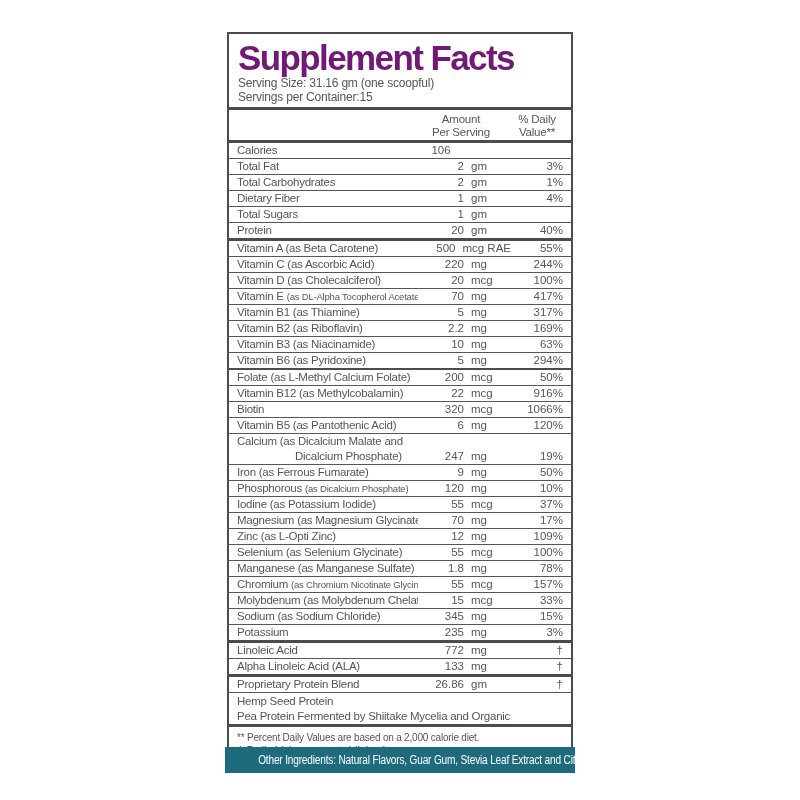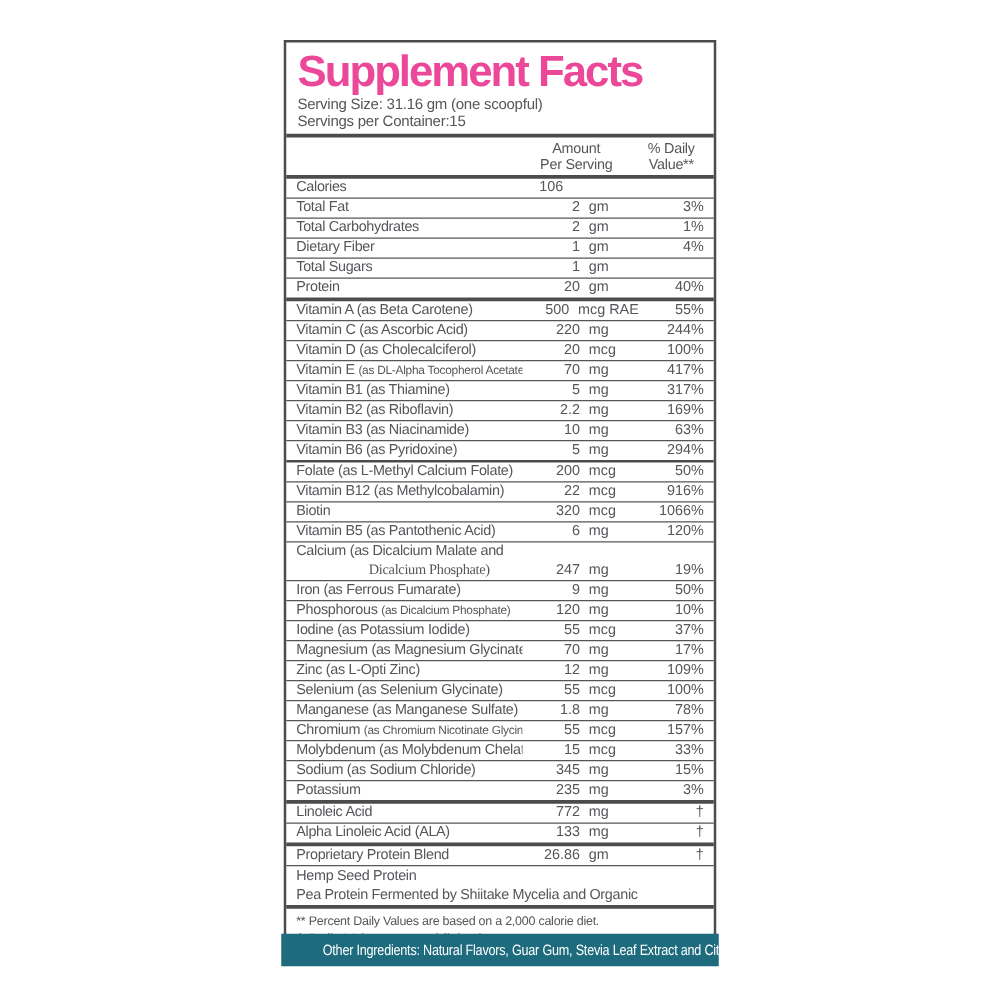--- a/index.html
+++ b/index.html
@@ -6,21 +6,21 @@
   html,body { width:800px; height:800px; background:#ffffff;
               font-family:"Liberation Sans", sans-serif; }
   .page { position:relative; width:800px; height:800px; background:#fff; overflow:hidden; }
 
   .label {
     position:absolute; left:227px; top:32px; width:346px;
     border:2px solid #4b4c4e; background:#fff; color:#54565a;
   }
   .hdr { padding:5px 9px 3px 9px; }
   .title { font-size:35px; font-weight:bold; letter-spacing:-1.6px;
-           line-height:37px; color:#ec4899; white-space:nowrap; }
+           line-height:37px; color:#701a75; white-space:nowrap; }
   .serv { font-size:12px; line-height:14px; letter-spacing:-0.2px; }
 
   .colheads { display:flex; align-items:flex-end;
               border-top:3px solid #4b4c4e; border-bottom:3px solid #4b4c4e;
               padding:3px 8px 2px 8px; font-size:11.5px; line-height:12.5px;
               letter-spacing:-0.2px; }
   .ch-spacer { flex:1; }
   .ch-amount { width:100px; text-align:center; }
   .ch-dv { width:52px; text-align:center; }
 
@@ -35,21 +35,21 @@
   .paren-small { font-size:9.5px; letter-spacing:-0.2px; }
   .amt  { flex:0 0 auto; min-width:46px; text-align:right; white-space:nowrap; }
   .amt-center { text-align:center; }
   .unit { flex:0 0 auto; min-width:40px; margin-left:7px; text-align:left; white-space:nowrap; }
   .dv   { flex:0 0 auto; min-width:52px; text-align:right; white-space:nowrap; }
 
   .row-tall { display:block; padding:0 8px; font-size:11.5px; line-height:15px;
               border-top:1px solid #55565a; }
   .row-tall .l1 { letter-spacing:-0.25px; white-space:nowrap; }
   .row-tall .l2 { display:flex; align-items:baseline; }
-  .row-tall .l2 .rname { padding-left:58px;font-family:Liberation Serif, serif; }
+  .row-tall .l2 .rname { padding-left:58px; }
 
   .row-note { padding:1px 8px; font-size:11.5px; line-height:14.5px;
               border-top:1px solid #55565a; letter-spacing:-0.25px; }
 
   .footnotes { border-top:3px solid #4b4c4e; padding:4px 8px 5px 8px; }
   .fn1 { font-size:10px; line-height:13px; letter-spacing:-0.2px; }
   .fn2 { font-size:12px; line-height:15px; letter-spacing:-0.2px; }
 
   .other-bar { position:absolute; left:225px; top:747px; width:350px; height:26px;
                background:#1d6b7d; color:#ffffff; text-align:center;

